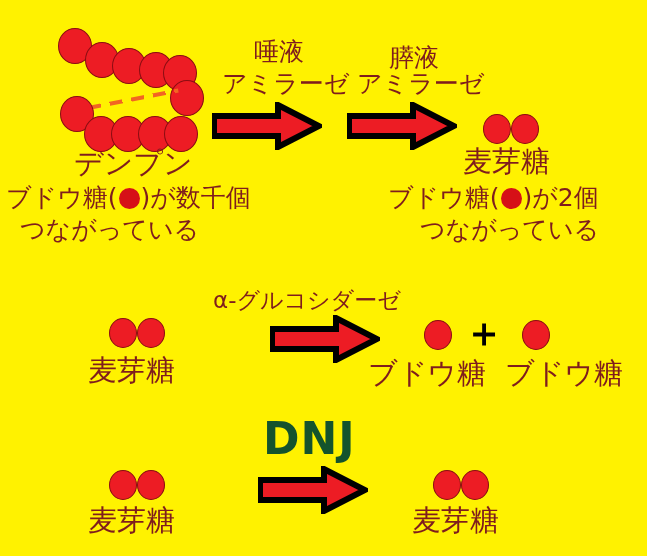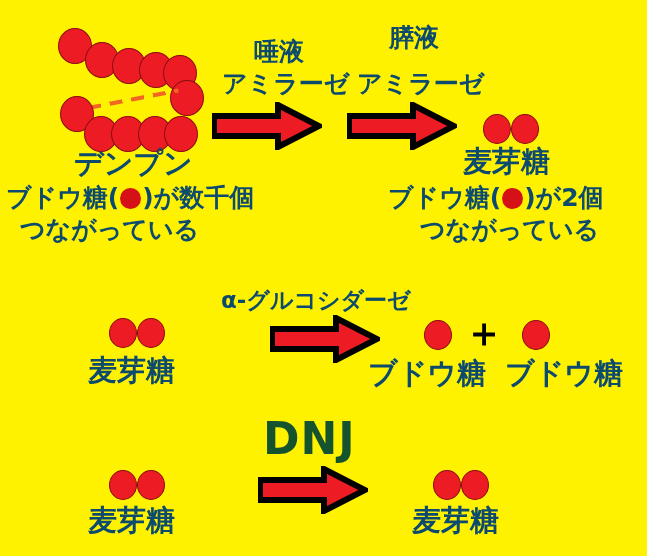--- a/index.html
+++ b/index.html
@@ -41,29 +41,29 @@
       #F26522 0px, #F26522 13px, rgba(0,0,0,0) 13px, rgba(0,0,0,0) 22px);
   }
 
   
   .arrow { position: absolute; }
   .arrow svg { display: block; }
 
   
   .lbl {
     position: absolute;
-    color: #0c4a6e;
-    font-weight: bold;
+    color: #7f1d1d;
+    font-weight: normal;
     white-space: nowrap;
     letter-spacing: 0px;
     line-height: 1.08;
   }
   .jp { font-family: "DejaVu Sans", "Liberation Sans", sans-serif; }
   .enz { font-size: 25px; text-align: center; }
-  .enz2 { font-size: 23px; text-align: center; margin-left: 8px; }
+  .enz2 { font-size: 23px; text-align: center; }
   .name { font-size: 29px; }
   .desc { font-size: 25px; }
   .dnj {
     position: absolute;
     color: #14532d;
     font-size: 44px;
     font-weight: bold;
     font-family: "DejaVu Sans", "Liberation Sans", sans-serif;
     letter-spacing: 1px;
     white-space: nowrap;
@@ -118,21 +118,21 @@
 
   <div class="lbl jp enz" style="left:254px;top:38px;">唾液</div>
   <div class="lbl jp enz" style="left:222px;top:70px;">アミラーゼ</div>
 
   <div class="arrow" style="left:212px;top:102px;">
     <svg width="110" height="48" viewBox="0 0 110 48">
       <path d="M2 14 L66 14 L66 3 L107 24 L66 45 L66 34 L2 34 Z" fill="#ED1C24" stroke="#000000" stroke-width="6" stroke-linejoin="miter"></path>
     </svg>
   </div>
 
-  <div class="lbl jp enz" style="left:389px;top:24px;">膵液</div>
+  <div class="lbl jp enz" style="left:389px;top:44px;">膵液</div>
   <div class="lbl jp enz" style="left:357px;top:70px;">アミラーゼ</div>
 
   <div class="arrow" style="left:347px;top:102px;">
     <svg width="110" height="48" viewBox="0 0 110 48">
       <path d="M2 14 L66 14 L66 3 L107 24 L66 45 L66 34 L2 34 Z" fill="#ED1C24" stroke="#000000" stroke-width="6" stroke-linejoin="miter"></path>
     </svg>
   </div>
 
   <div class="ball-pair" style="left:483px;top:114px;width:58px;height:30px;">
     <span class="ball" style="left:0;"></span>

